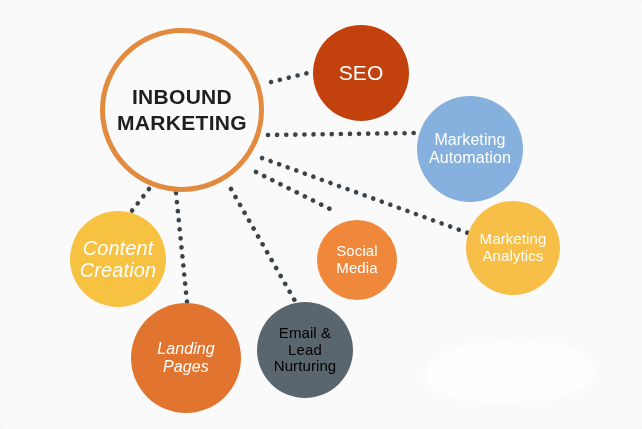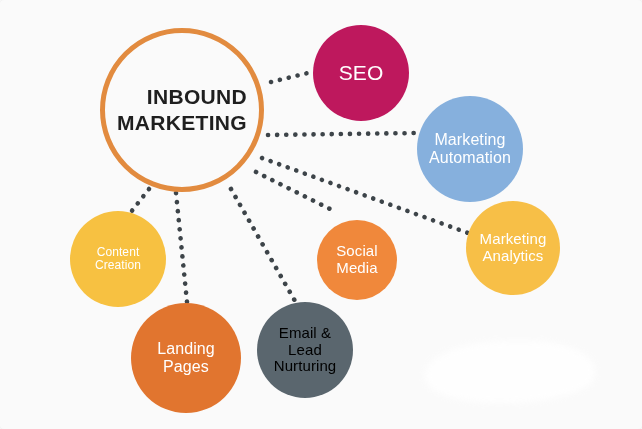--- a/index.html
+++ b/index.html
@@ -38,21 +38,20 @@
     display: block;
     color: #ffffff;
     font-size: 16px;
     font-weight: 400;
     white-space: pre-line;
     letter-spacing: 0.1px;
   }
   #node-center {
     background: transparent;
     border: 5px solid #c2410c;
-    text-align: right;
   }
   #node-center .label {
     color: #1f1f1f;
     font-size: 21px;
     font-weight: 700;
     letter-spacing: 0.3px;
     line-height: 1.22;
   }
   .smudge {
     position: absolute;
@@ -77,21 +76,21 @@
       <line x1="149" y1="189" x2="131" y2="212" stroke="#3d4449" stroke-width="4.6" stroke-linecap="round" stroke-dasharray="0.1 9"></line>
     </svg>
 
   <div class="smudge" style="left:425px; top:341px; width:170px; height:62px;"></div>
 
   <div class="node" id="node-center" style="left: 100px; top: 28px; width: 164px; height: 164px; border-color: rgb(226, 139, 63);">
     <span class="label" style="font-size: 21px; color: rgb(31, 31, 31);">INBOUND
 MARKETING</span>
   </div>
 
-  <div class="node" style="left: 313px; top: 25px; width: 96px; height: 96px; background: #be185d;">
+  <div class="node" style="left: 313px; top: 25px; width: 96px; height: 96px; background: #c2410c;">
     <span class="label" style="font-size: 21px; color: rgb(255, 255, 255);">SEO</span>
   </div>
 
   <div class="node" style="left: 417px; top: 96px; width: 106px; height: 106px; background: rgb(134, 176, 221);">
     <span class="label" style="font-size: 16px; color: rgb(255, 255, 255);">Marketing
 Automation</span>
   </div>
 
   <div class="node" style="left: 466px; top: 201px; width: 94px; height: 94px; background: rgb(247, 191, 71);">
     <span class="label" style="font-size: 15px; color: rgb(255, 255, 255);">Marketing
@@ -102,23 +101,23 @@
     <span class="label" style="font-size: 15px; color: rgb(255, 255, 255);">Social
 Media</span>
   </div>
 
   <div class="node" style="left: 257px; top: 302px; width: 96px; height: 96px; background: rgb(90, 102, 110);">
     <span class="label" style="font-size: 15px; color: #000000;">Email &amp;
 Lead
 Nurturing</span>
   </div>
 
-  <div class="node" style="left: 131px; top: 303px; width: 110px; height: 110px; background: rgb(225, 117, 47);">
+  <div class="node" style="left: 131px; top: 303px; width: 110px; height: 110px; background: rgb(225, 117, 47); font-style: italic;">
     <span class="label" style="font-size: 16px; color: rgb(255, 255, 255);">Landing
 Pages</span>
   </div>
 
   <div class="node" style="left: 70px; top: 211px; width: 96px; height: 96px; background: rgb(247, 193, 65);">
-    <span class="label" style="font-size: 12px; color: rgb(255, 255, 255);">Content
+    <span class="label" style="font-size: 20px; color: rgb(255, 255, 255); font-style: italic;">Content
 Creation</span>
   </div>
 
 </div>
 
 </body></html>

